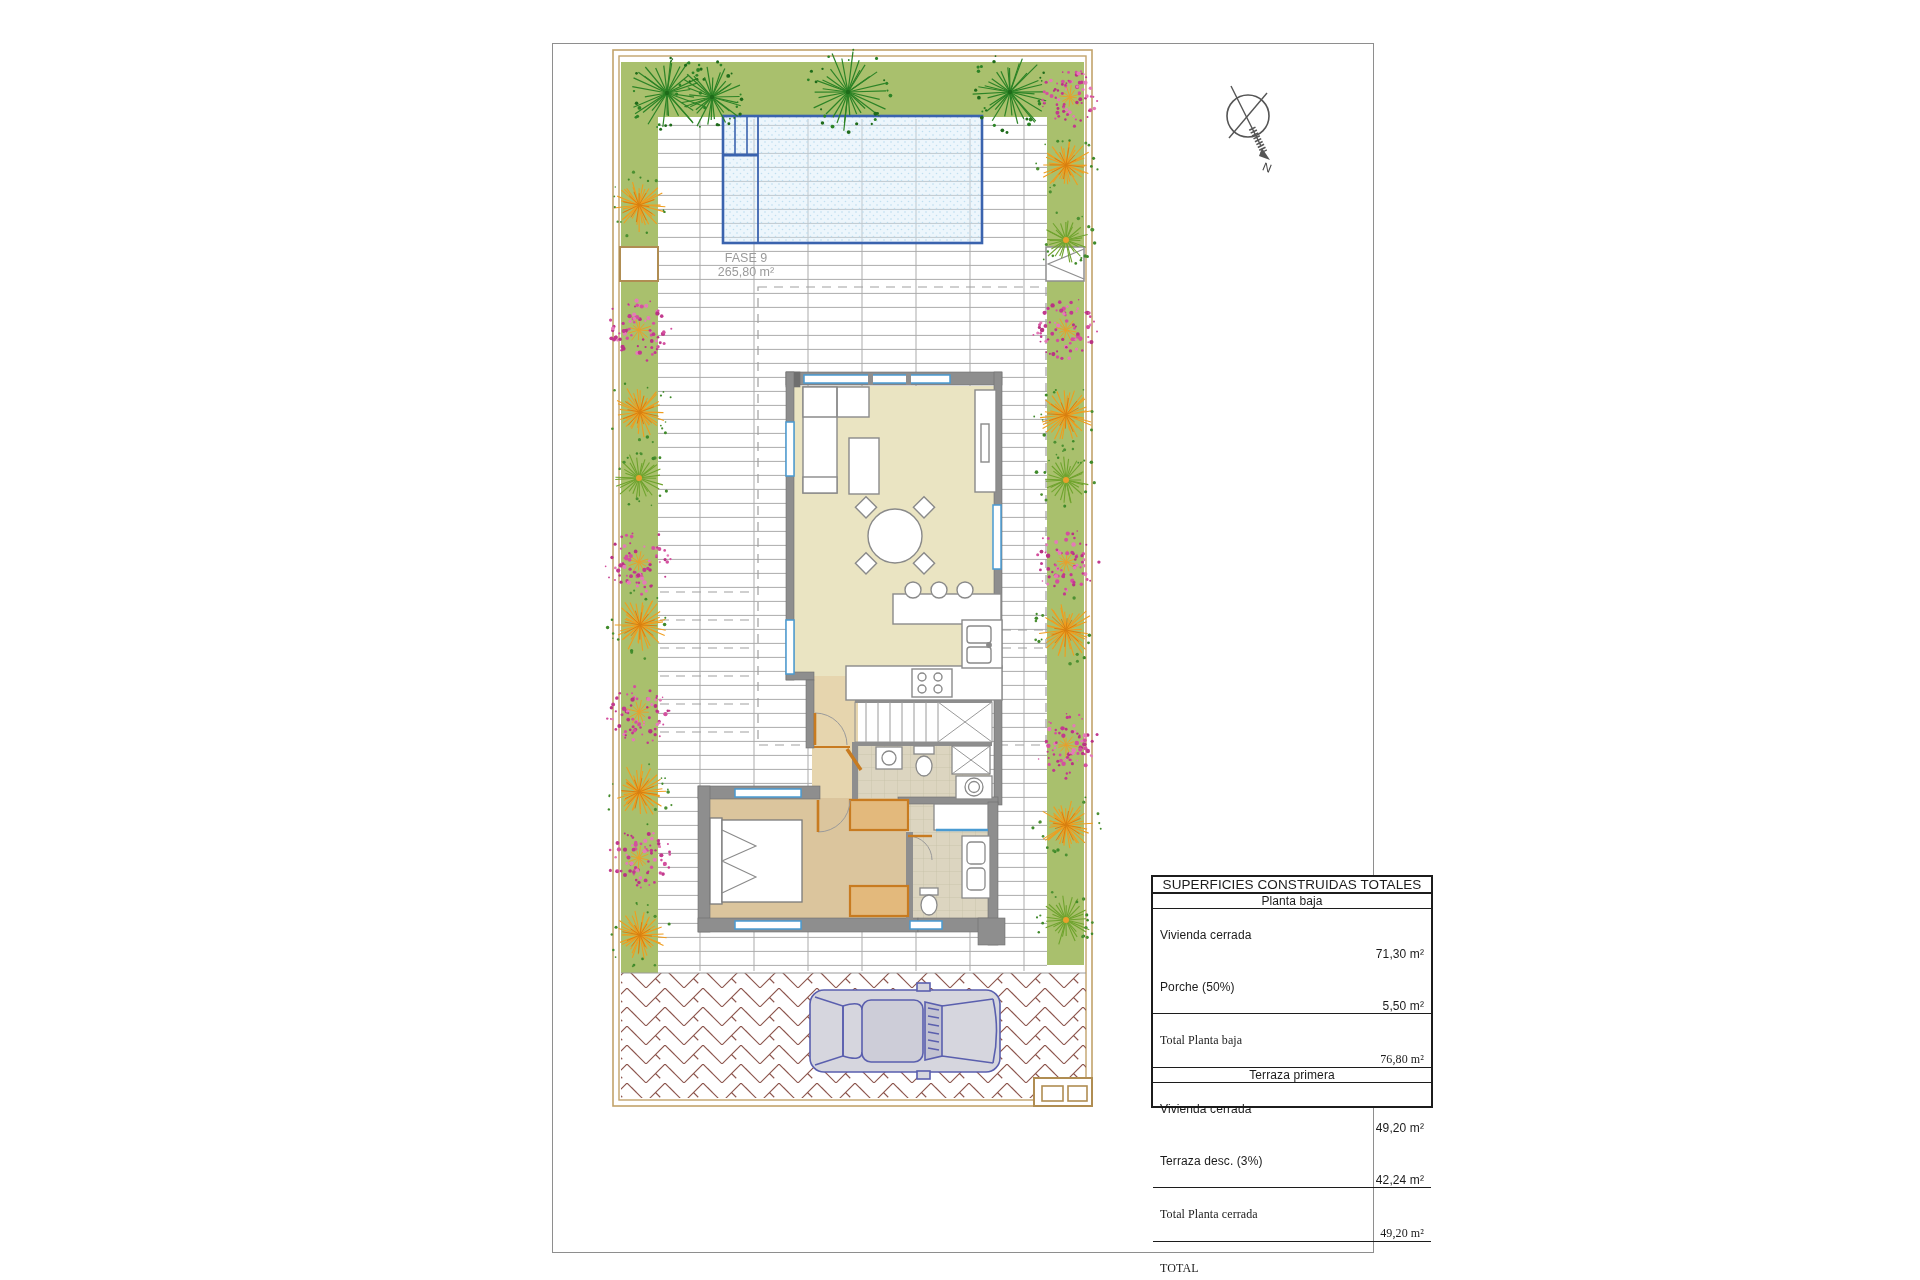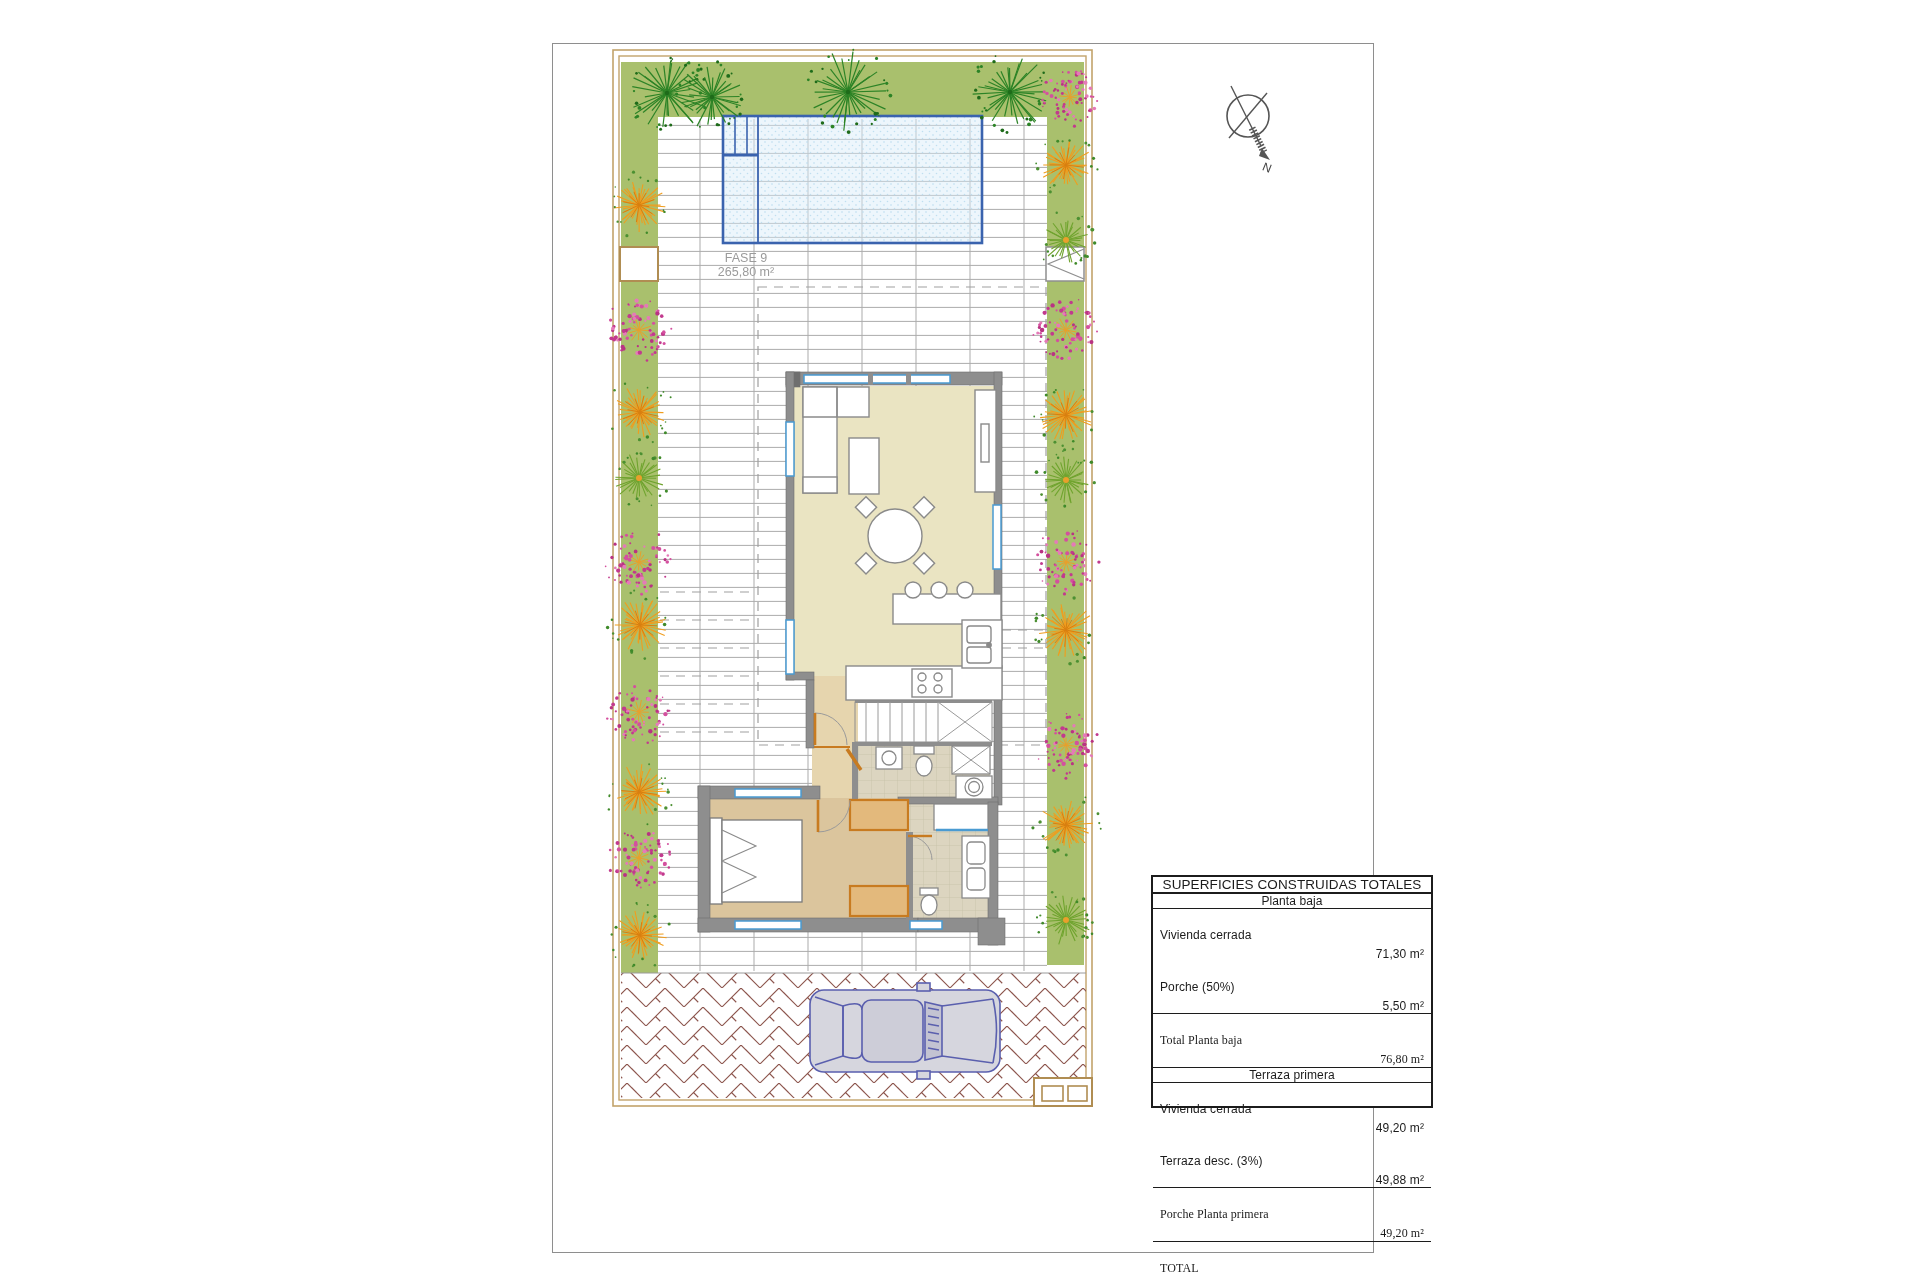--- a/index.html
+++ b/index.html
@@ -1895,24 +1895,24 @@
     </div>
     <div class="row subheader">
       <span>Terraza primera</span>
     </div>
     <div class="row data">
       <span>Vivienda cerrada</span>
       <span class="val">49,20 m²</span>
     </div>
     <div class="row data">
       <span>Terraza desc. (3%)</span>
-      <span class="val">49,88 m²</span>
+      <span class="val">42,24 m²</span>
     </div>
     <div class="row total">
-      <span>Porche Planta primera</span>
+      <span>Total Planta cerrada</span>
       <span class="val">49,20 m²</span>
     </div>
     <div class="row total">
       <span>TOTAL</span>
       <span class="val">205,80 m²</span>
     </div>
   </div>
 </div>
 
 </body></html>

